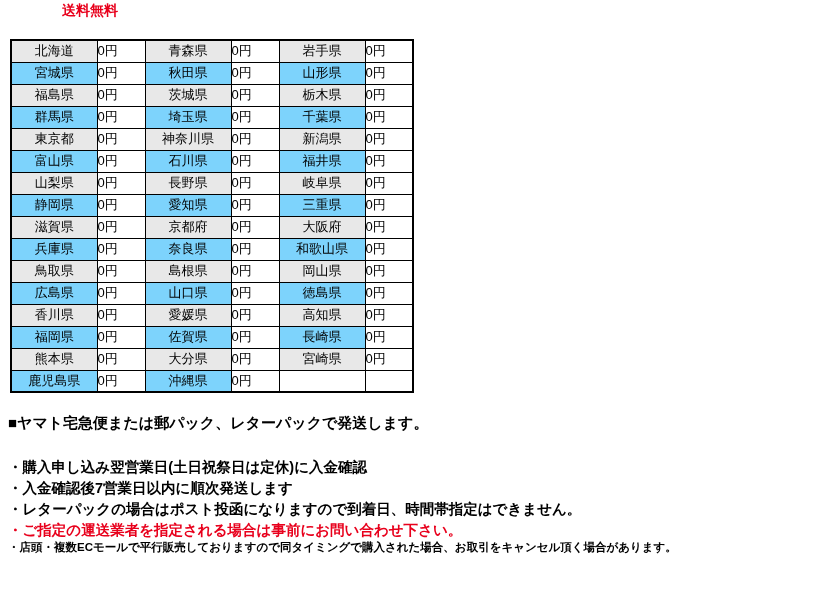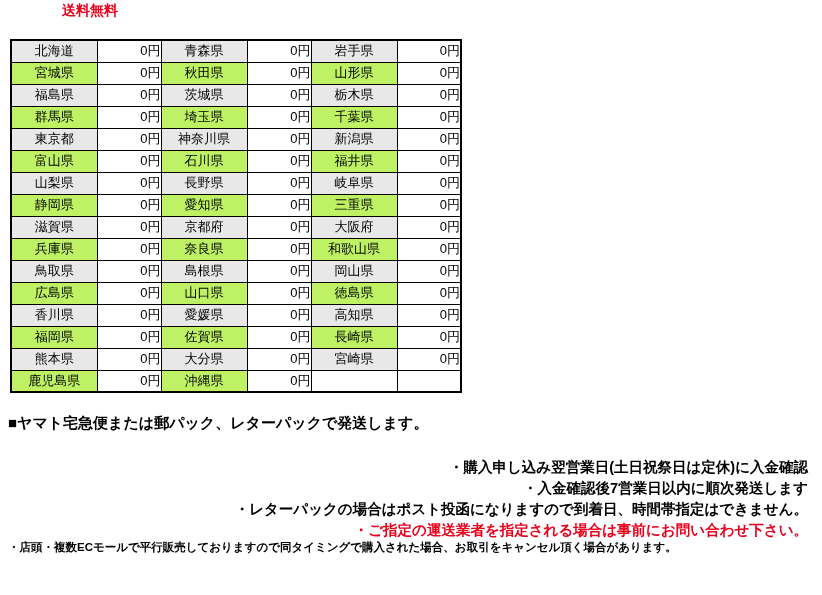--- a/index.html
+++ b/index.html
@@ -52,46 +52,45 @@
     padding: 0;
     vertical-align: middle;
     box-sizing: border-box;
   }
   .fee-table td.pref {
     width: 86px;
     text-align: center;
     background: #e8e8e8;
   }
   .fee-table td.price {
-    width: 64px;
-    text-align: right;
+    width: 48px;
+    text-align: left;
     background: #ffffff;
   }
   .fee-table td.empty {
     background: #ffffff;
   }
   .fee-table tr.alt td.pref {
-    background: #bef264;
+    background: #7dd3fc;
   }
 
   
   .note-heading {
     position: absolute;
     left: 8px;
     top: 414px;
     font-size: 15px;
     font-weight: bold;
     white-space: nowrap;
   }
   .note-list {
     position: absolute;
     left: 8px;
     top: 457px;
     width: 800px;
-    text-align: right;
   }
   .note-line {
     font-size: 14.5px;
     font-weight: bold;
     line-height: 21px;
     white-space: nowrap;
   }
   .note-line.red {
     color: #e8001c;
   }

